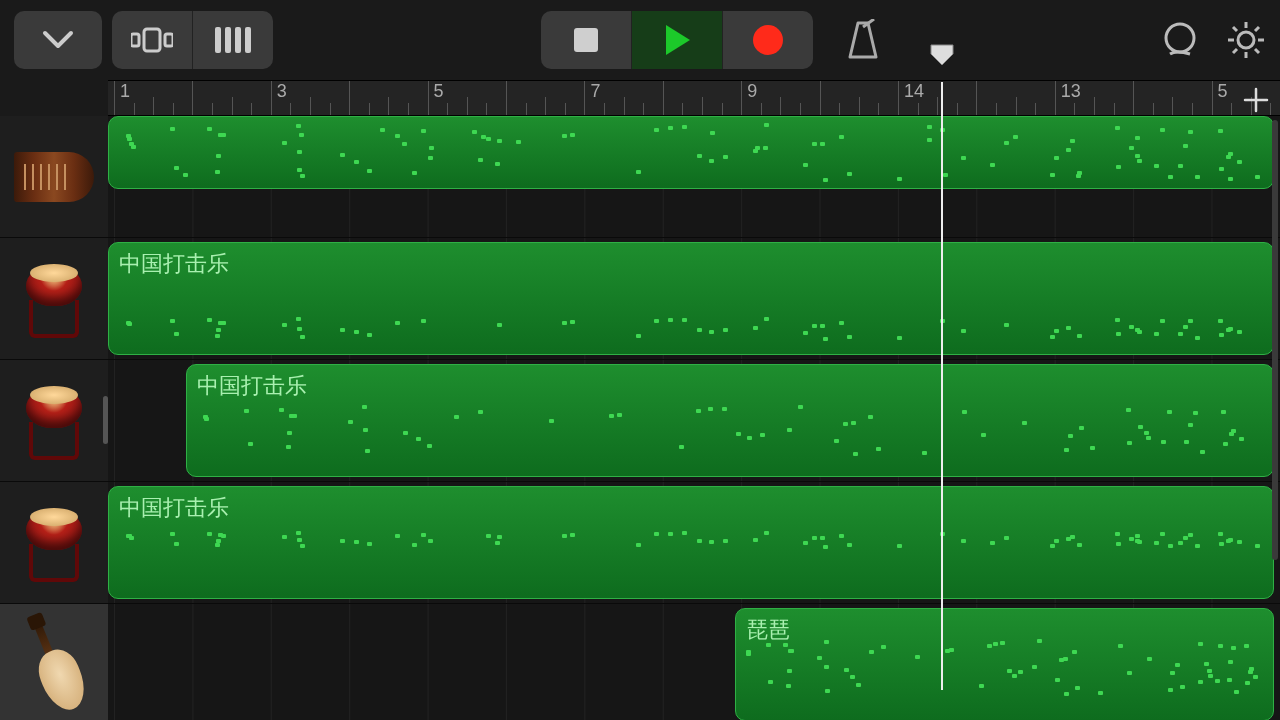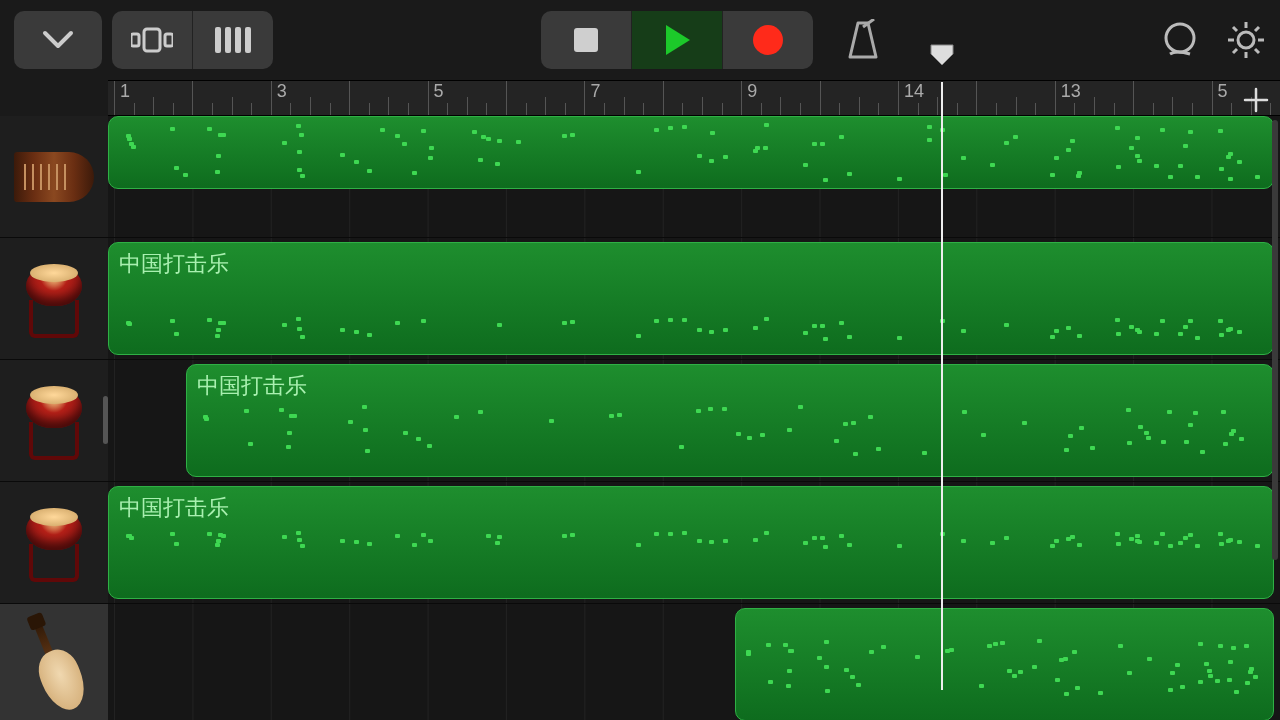--- a/index.html
+++ b/index.html
@@ -704,20 +704,21 @@
   <div class="track-row selected">
     <div class="track-head">
       <div class="thumb-pipa">
           <div class="pipa-neck"></div>
           <div class="pipa-head"></div>
           <div class="pipa-body"></div>
         </div>
     </div>
     <div class="track-lane">
       <div class="region" style="left:627px; right:6px;">
+        <div class="region-label">琵琶</div>
         <div class="midi-dots" id="dots4">
             <span style="left: 470.619px; top: 59.7799px;"></span>
             <span style="left: 276.279px; top: 65.0053px;"></span>
             <span style="left: 296.1px; top: 55.5086px;"></span>
             <span style="left: 438.996px; top: 53.9562px;"></span>
             <span style="left: 243.03px; top: 75.015px;"></span>
             <span style="left: 339.298px; top: 77.3516px;"></span>
             <span style="left: 51.1607px; top: 59.6326px;"></span>
             <span style="left: 87.7896px; top: 30.5248px;"></span>
             <span style="left: 319.061px; top: 68.6947px;"></span>

